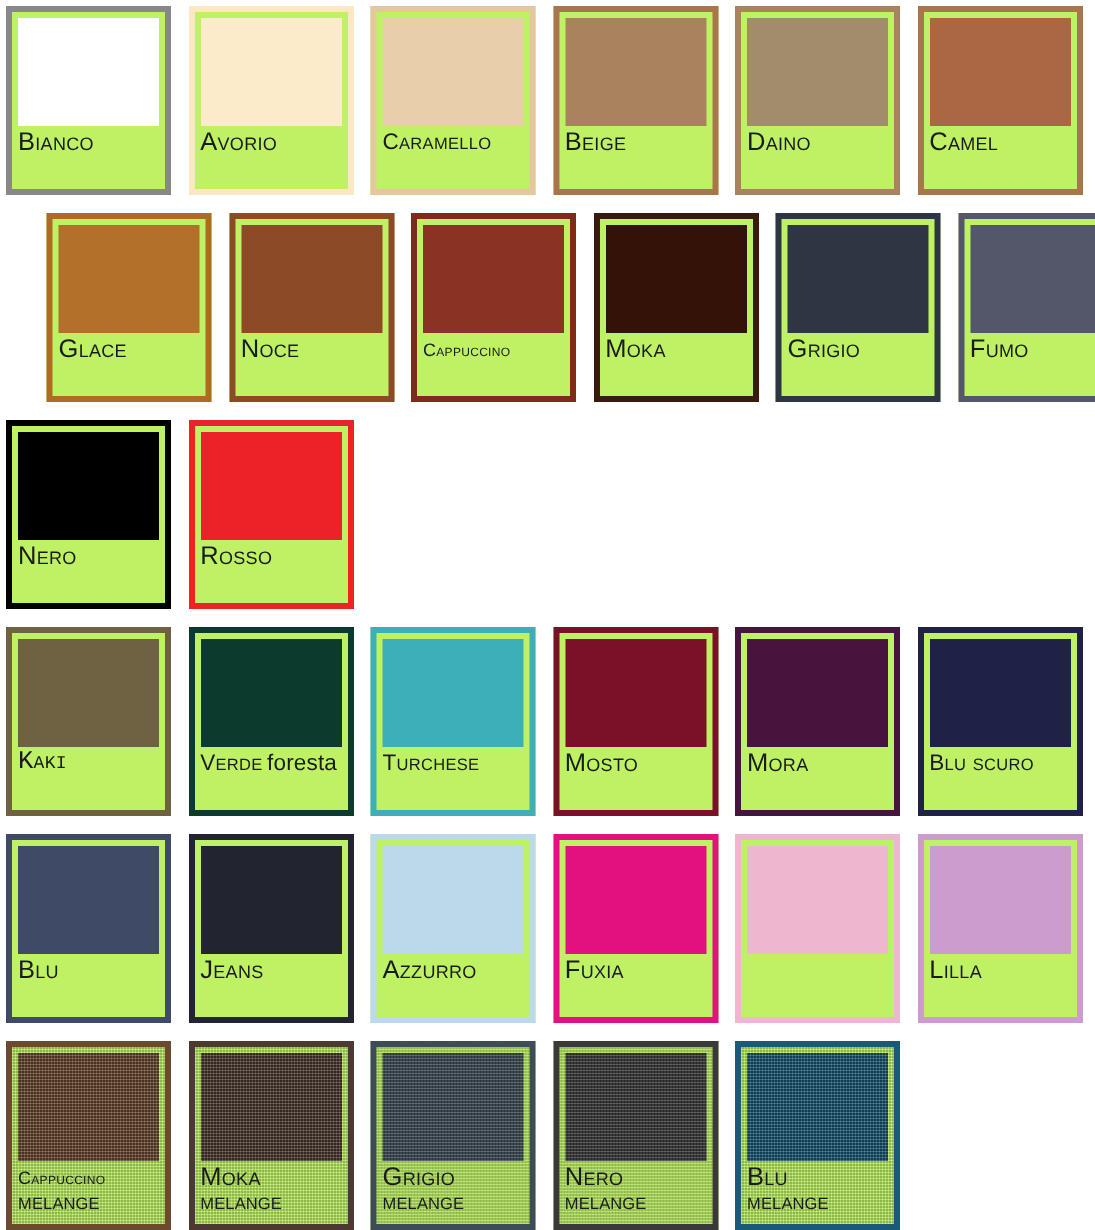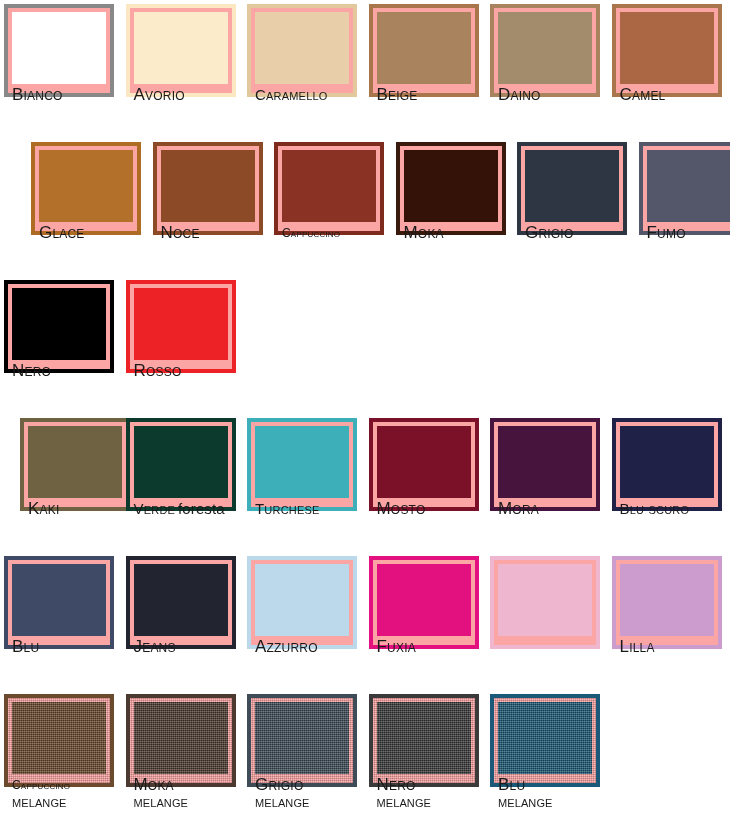--- a/index.html
+++ b/index.html
@@ -25,24 +25,24 @@
     left: 0;
     width: 730px;
     height: 122px;
   }
 
   
   .swatch-card {
     position: absolute;
     top: 0;
     width: 110px;
-    height: 93px;
+    height: 126px;
     box-sizing: border-box;
     border: 4px solid #888;
-    background: #fca5a5;
+    background: #bef264;
     padding: 4px;
   }
 
   .swatch-color {
     position: relative;
     width: 100%;
     height: 72px;
     box-sizing: border-box;
     background: #ccc;
     overflow: hidden;
@@ -180,21 +180,21 @@
         </div>
       </div>
       <div class="swatch-card" title="Rosso" style="left: 125.5px; border-color: rgb(236, 34, 39);">
         <div class="swatch-color" style="background: rgb(236, 34, 39);"></div>
         <div class="swatch-label">
           <span class="line1">Rosso</span>
         </div>
       </div>
     </div>
     <div class="swatch-row" style="top: 418px;">
-      <div class="swatch-card" title="Kaki" style="left: 20px; border-color: rgb(110, 98, 66);">
+      <div class="swatch-card" title="Kaki" style="left: 4px; border-color: rgb(110, 98, 66); font-family: Liberation Mono, monospace;">
         <div class="swatch-color" style="background: rgb(110, 98, 66);"></div>
         <div class="swatch-label">
           <span class="line1">Kaki</span>
         </div>
       </div>
       <div class="swatch-card" title="Verde foresta" style="left: 125.5px; border-color: rgb(12, 58, 45);">
         <div class="swatch-color" style="background: rgb(12, 58, 45);"></div>
         <div class="swatch-label" style="font-size: 15px;"><span class="line1" style="display: inline;">Verde</span><span class="line2 lower" style="display: inline; margin-left: 3px;">foresta</span></div>
       </div>
       <div class="swatch-card" title="Turchese" style="left: 247px; border-color: rgb(61, 175, 184);">

